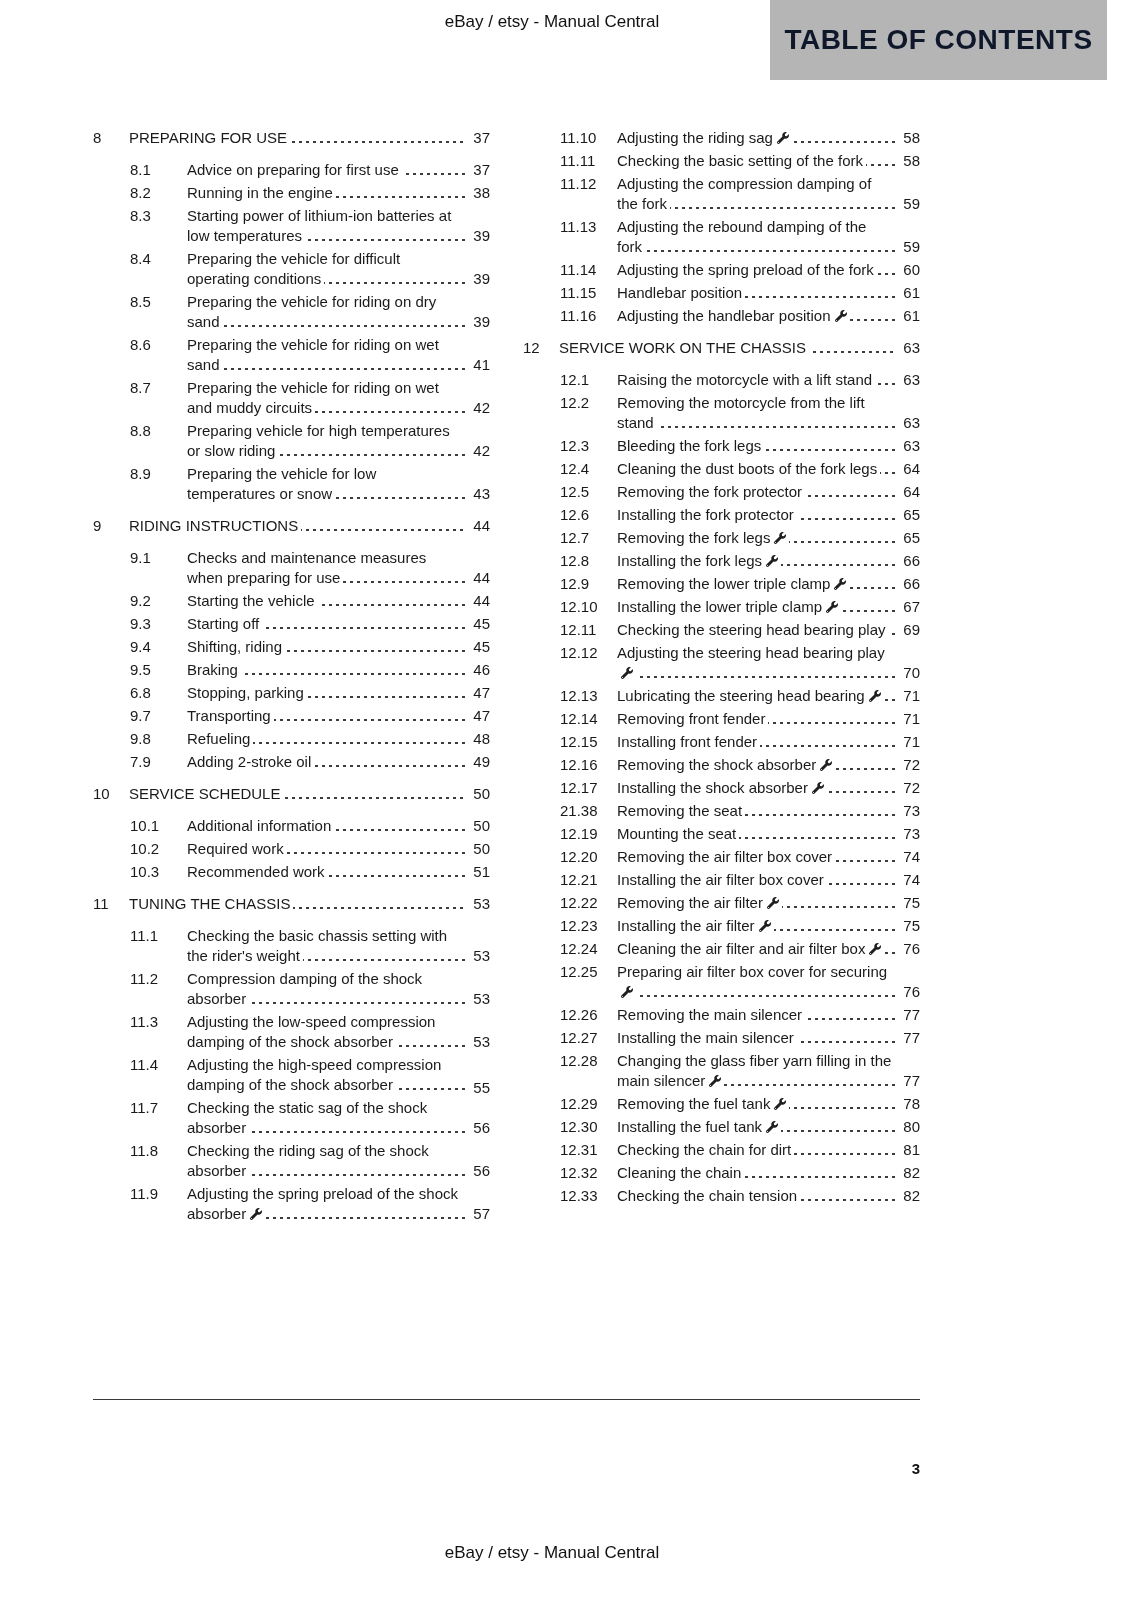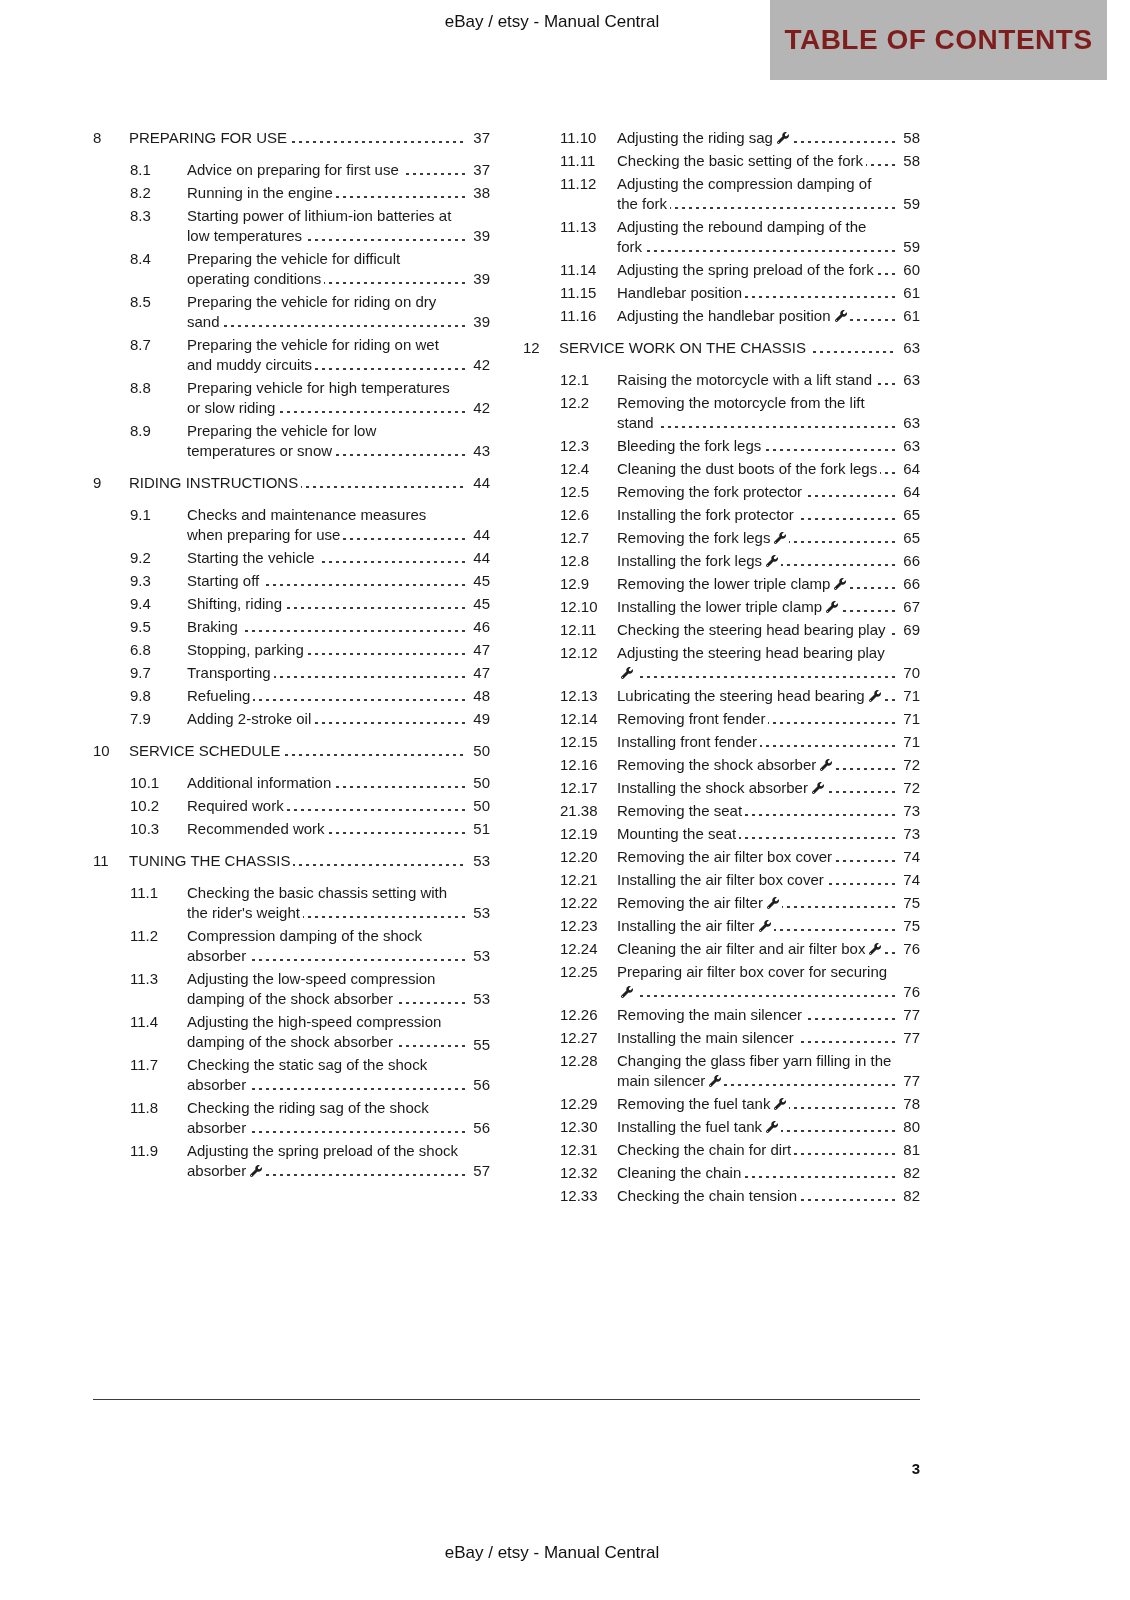--- a/index.html
+++ b/index.html
@@ -10,21 +10,21 @@
     color:#1a1a1a;
     overflow:hidden;
   }
   .header-title {
     position:absolute; top:12px; left:0; width:1104px;
     text-align:center; font-size:17px; color:#111;
   }
   .badge {
     position:absolute; top:0; left:770px; width:337px; height:80px;
     background:#b5b5b5; display:flex; align-items:center; justify-content:center;
-    font-size:28px; font-weight:700; color:#7f1d1d; letter-spacing:0.5px;
+    font-size:28px; font-weight:700; color:#0f172a; letter-spacing:0.5px;
   }
   .columns {
     position:absolute; top:128px; left:93px; width:827px;
     display:flex; gap:33px;
   }
   .col { width:397px; }
 
   .entry { position:relative; margin-bottom:3px; font-size:15px; line-height:20px; }
   .entry.chapter { margin:12px 0; }
   .col > .entry:first-child { margin-top:0; }
@@ -91,20 +91,21 @@
         <div class="entry item">
           <span class="num">8.4</span>
           <div class="mid"><span class="title">Preparing the vehicle for difficult operating conditions</span><span class="pg">39</span></div>
         </div>
         <div class="entry item">
           <span class="num">8.5</span>
           <div class="mid"><span class="title">Preparing the vehicle for riding on dry sand</span><span class="pg">39</span></div>
         </div>
         <div class="entry item">
           <span class="num">8.6</span>
+          <div class="mid"><span class="title">Preparing the vehicle for riding on wet sand</span><span class="pg">41</span></div>
         </div>
         <div class="entry item">
           <span class="num">8.7</span>
           <div class="mid"><span class="title">Preparing the vehicle for riding on wet and muddy circuits</span><span class="pg">42</span></div>
         </div>
         <div class="entry item">
           <span class="num">8.8</span>
           <div class="mid"><span class="title">Preparing vehicle for high temperatures or slow riding</span><span class="pg">42</span></div>
         </div>
         <div class="entry item">

